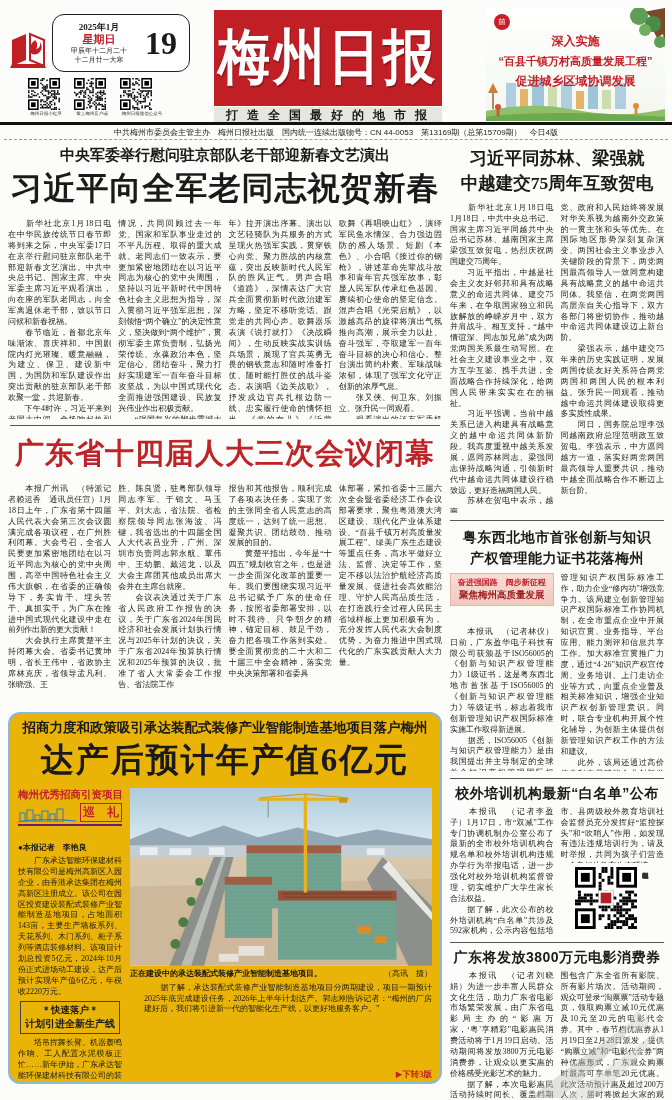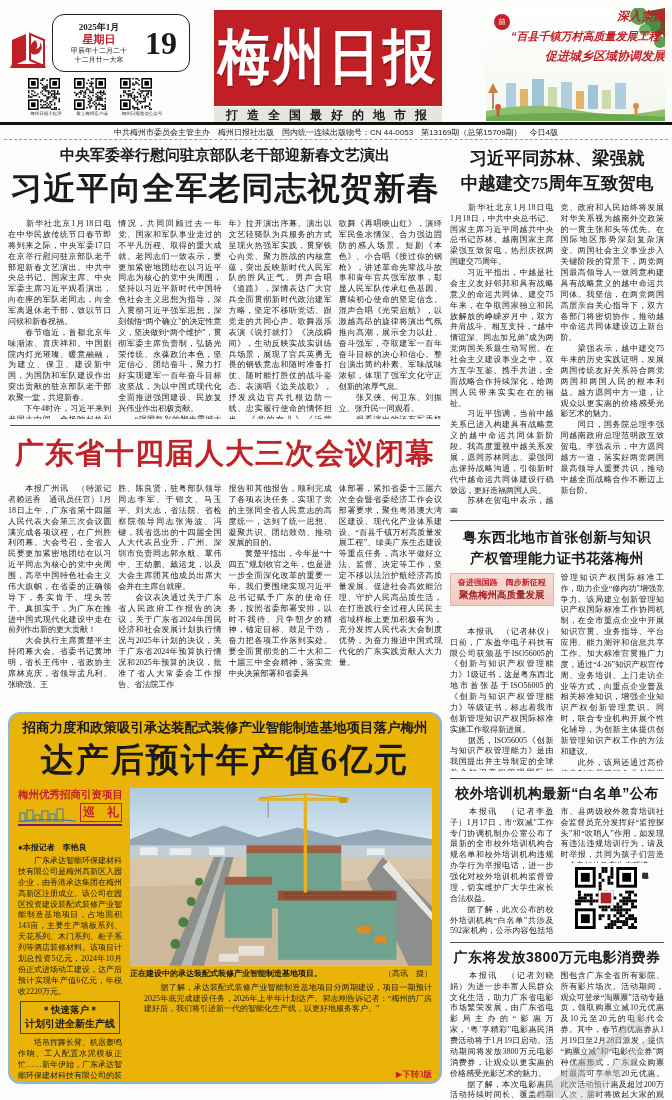--- a/index.html
+++ b/index.html
@@ -24,22 +24,22 @@
 
   .mast{position:absolute;left:214px;top:10px;width:228px;height:96px;background:#c01f26;
         display:flex;align-items:center;justify-content:center;}
   .mast-title{color:#fff;font-size:52px;font-weight:900;letter-spacing:3px;transform:scaleY(1.14);
               font-family:"Liberation Serif",serif;text-shadow:1px 1px 0 rgba(0,0,0,.25);}
   .slogan{position:absolute;left:214px;top:107px;width:228px;height:17px;background:#e6e5e0;
           font-size:12px;font-weight:bold;letter-spacing:9px;text-align:center;line-height:17px;
           font-family:"Liberation Sans",sans-serif;padding-left:6px;box-sizing:border-box;white-space:nowrap;overflow:hidden;}
 
   .promo{position:absolute;left:486px;top:8px;width:179px;height:113px;background:linear-gradient(#ffffff,#f3f6ee);overflow:hidden;}
-  .promo-text{position:absolute;left:0;top:0;width:100%;text-align:right;color:#c42028;
-              font-family:"Liberation Sans",sans-serif;font-weight:bold;z-index:2;font-style:italic;}
+  .promo-text{position:absolute;left:0;top:25px;width:100%;text-align:center;color:#c42028;
+              font-family:"Liberation Sans",sans-serif;font-weight:bold;z-index:2;}
   .promo-l1{font-size:12px;}
   .promo-l2{font-size:11px;margin-top:4px;}
   .promo-l3{font-size:12px;margin-top:4px;}
   .promo svg.scene{position:absolute;left:0;bottom:0;width:100%;height:48px;z-index:1;}
   .promo svg.tree{position:absolute;right:0;top:0;width:60px;height:58px;z-index:1;}
   .promo-emblem{position:absolute;left:8px;top:6px;width:16px;height:16px;border-radius:50%;
                 background:#c42028;color:#fff;font-size:7px;line-height:16px;text-align:center;z-index:2;}
 
   .rule{position:absolute;left:0;top:122px;width:672px;height:3px;background:#111;}
   .publine{position:absolute;left:0;top:127px;width:672px;text-align:center;font-size:8px;color:#222;
@@ -708,21 +708,21 @@
         <div class="vn-head">
           <div>习近平同苏林、梁强就</div>
           <div>中越建交75周年互致贺电</div>
         </div>
         <div class="cols vn-cols">
           <div class="coltext">　　新华社北京1月18日电　1月18日，中共中央总书记、国家主席习近平同越共中央总书记苏林、越南国家主席梁强互致贺电，热烈庆祝两国建交75周年。
 　　习近平指出，中越是社会主义友好邻邦和具有战略意义的命运共同体。建交75年来，在争取国家独立和民族解放的峥嵘岁月中，双方并肩战斗、相互支持，“越中情谊深、同志加兄弟”成为两党两国关系最生动写照。在社会主义建设事业之中，双方互学互鉴、携手共进，全面战略合作持续深化，给两国人民带来实实在在的福祉。
 　　习近平强调，当前中越关系已进入构建具有战略意义的越中命运共同体新阶段。我高度重视中越关系发展，愿同苏林同志、梁强同志保持战略沟通，引领新时代中越命运共同体建设行稳致远，更好造福两国人民。
 　　苏林在贺电中表示，越南</div>
           <div class="coltext">党、政府和人民始终将发展对华关系视为越南外交政策的一贯主张和头等优先。在国际地区形势深刻复杂演变、两国社会主义事业步入关键阶段的背景下，两党两国最高领导人一致同意构建具有战略意义的越中命运共同体。我坚信，在两党两国高层亲自关心指导下，双方各部门将密切协作，推动越中命运共同体建设迈上新台阶。
-　　梁强表示，越中建交75年来的历史实践证明，发展两国传统友好关系符合两党两国和两国人民的根本利益。越方愿同中方一道，让观众以更实惠的价格感受光影艺术的魅力。
+　　梁强表示，越中建交75年来的历史实践证明，发展两国传统友好关系符合两党两国和两国人民的根本利益。张升民一同观看，推动越中命运共同体建设取得更多实质性成果。
 　　同日，国务院总理李强同越南政府总理范明政互致贺电。李强表示，中方愿同越方一道，落实好两党两国最高领导人重要共识，推动中越全面战略合作不断迈上新台阶。</div>
         </div>
       </article>
 
       <div class="rz-divider"></div>
 
       <article>
         <h3 class="sans-head ipr-head">
           <div>粤东西北地市首张创新与知识</div>
           <div>产权管理能力证书花落梅州</div>

